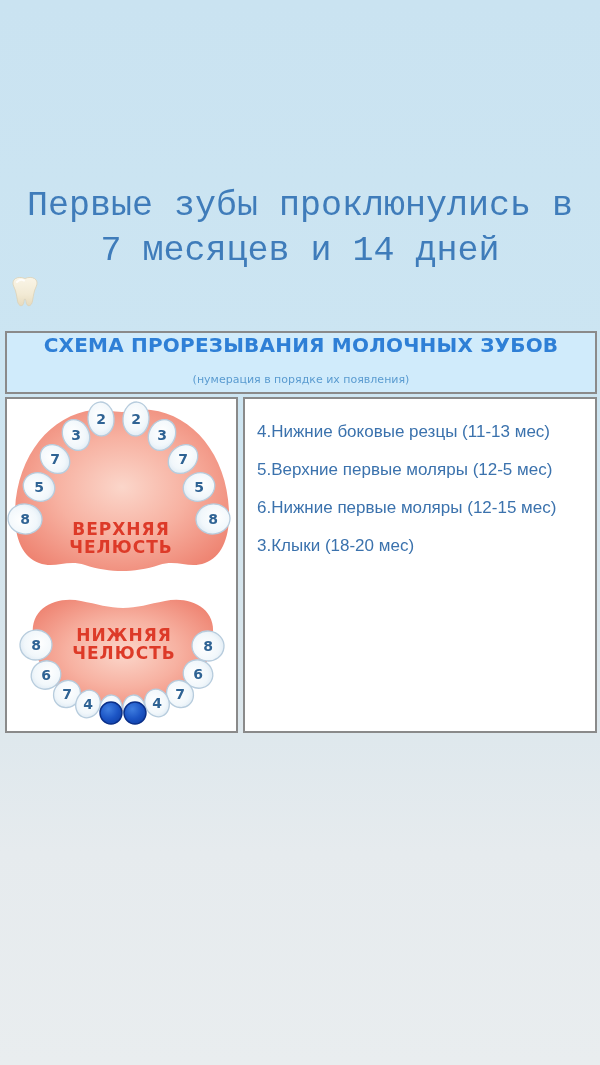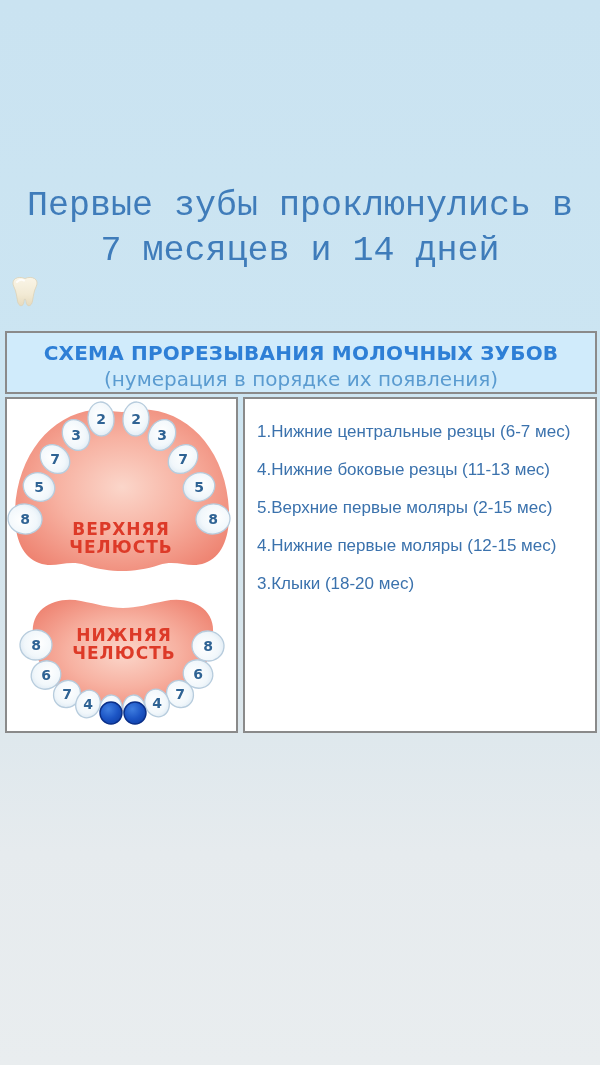--- a/index.html
+++ b/index.html
@@ -13,29 +13,29 @@
     text-align:center;
     font-family:Liberation Mono, monospace;
     font-size:35px;line-height:45px;
     color:#3f7cba;
   }
   .tooth-emoji{vertical-align:-7px;margin-left:6px;}
   .infographic{position:absolute;left:5px;top:331px;width:592px;}
   .info-header{
     box-sizing:border-box;height:63px;width:100%;
     border:2px solid #8a8a8a;background:#d0ebfb;
-    text-align:center;padding-top:8px;
+    text-align:center;
   }
   .info-title{
     font-family:"DejaVu Sans", sans-serif;font-weight:bold;
     font-size:20px;color:#2e7fd6;letter-spacing:.2px;
   }
   .info-subtitle{
     font-family:"DejaVu Sans", sans-serif;
-    font-size:20px;color:#5a9bd0;margin-top:2px;
+    font-size:11px;color:#5a9bd0;margin-top:16px;
   }
   .panels{display:flex;gap:5px;margin-top:3px;}
   .panel{
     box-sizing:border-box;height:336px;
     border:2px solid #8a8a8a;background:#ffffff;
   }
   .left-panel{width:233px;position:relative;}
   .right-panel{flex:1;}
   .legend-list{list-style:none;margin:14px 0 0 0;padding:0 4px 0 12px;}
   .legend-list li{
@@ -151,22 +151,21 @@
             <text x="117" y="260">ЧЕЛЮСТЬ</text>
           </g>
           <circle cx="104" cy="314" r="11" fill="url(#markerG)" stroke="#0a2f88" stroke-width="1.4"></circle>
           <circle cx="128" cy="314" r="11" fill="url(#markerG)" stroke="#0a2f88" stroke-width="1.4"></circle>
         </g>
       </svg>
     </div>
 
     <div class="panel right-panel">
       <ul class="legend-list">
-        <li>1.Нижние центральные резцы (6-7 мес)</li>
         <li>4.Нижние боковые резцы (11-13 мес)</li>
-        <li>5.Верхние первые моляры (2-15 мес)</li>
-        <li>4.Нижние первые моляры (12-15 мес)</li>
+        <li>5.Верхние первые моляры (12-5 мес)</li>
+        <li>6.Нижние первые моляры (12-15 мес)</li>
         <li>3.Клыки (18-20 мес)</li>
       </ul>
     </div>
 
   </div>
 </div>
 
 </body></html>

